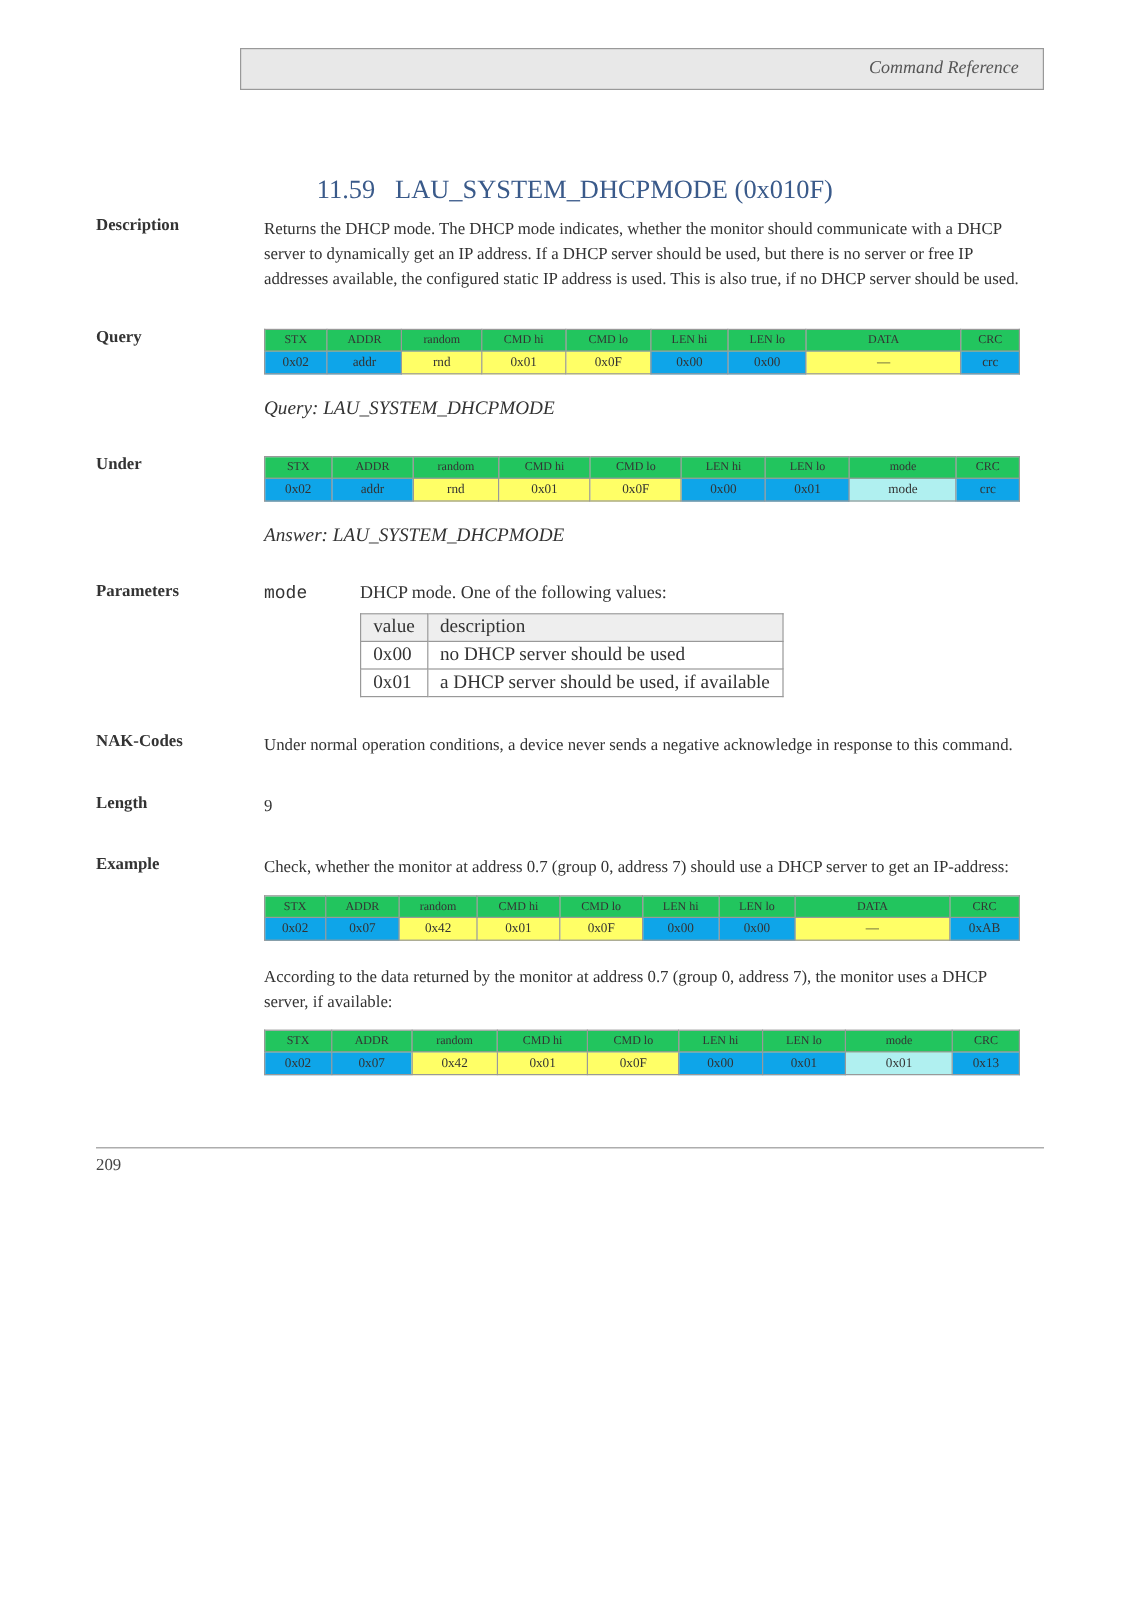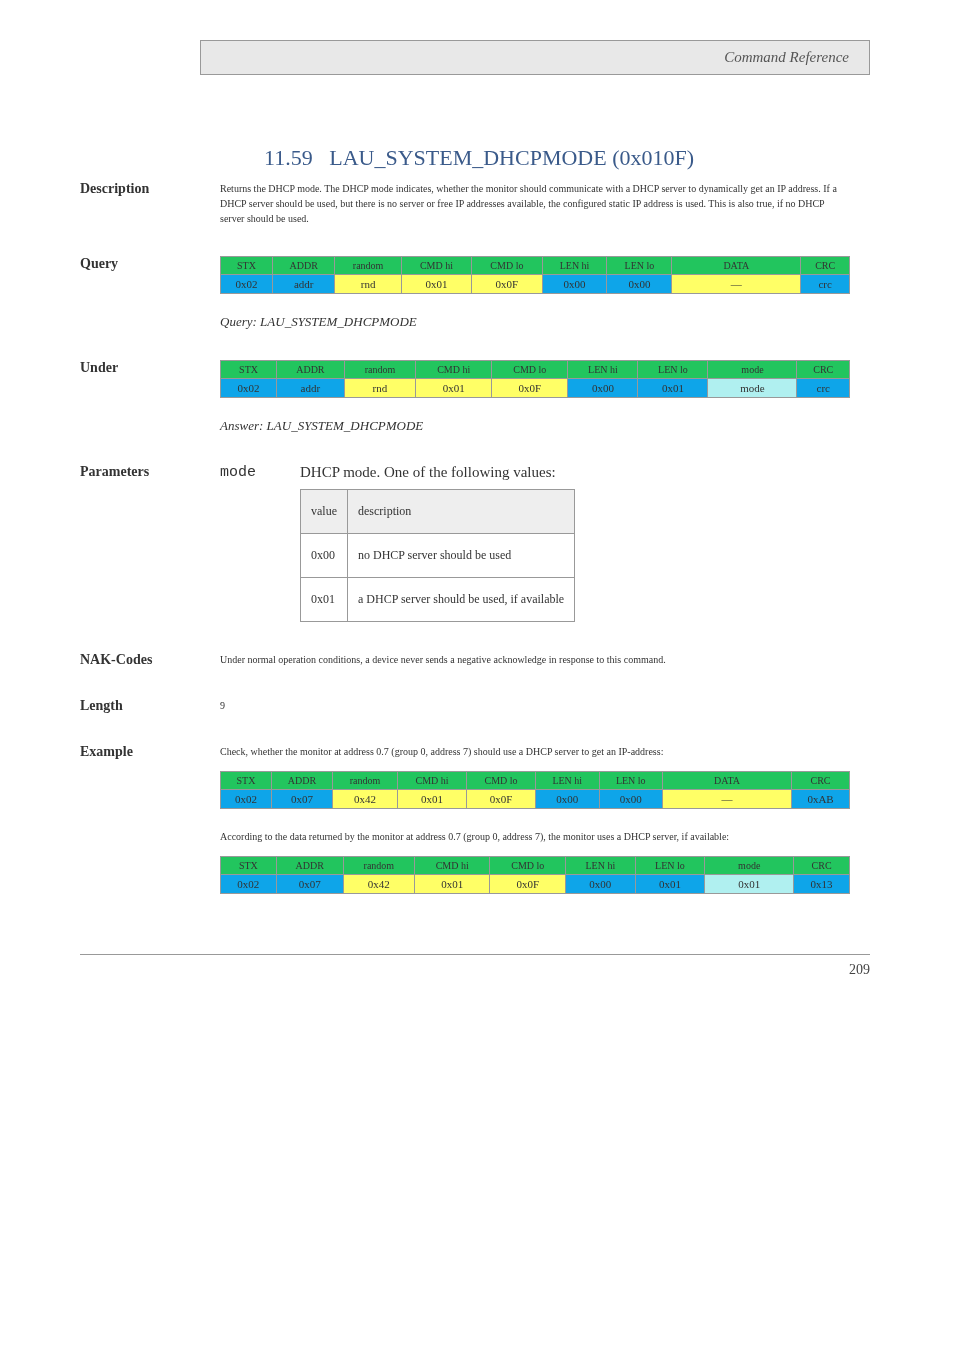--- a/index.html
+++ b/index.html
@@ -46,21 +46,21 @@
     overflow: visible;
   }
   .block::after {
     content: "";
     display: table;
     clear: both;
   }
   .body-text {
     line-height: 1.5;
     color: #333;
-    font-size: 10px;
+    font-size: 14px;
   }
   table.proto {
     border-collapse: collapse;
     width: 100%;
     margin-top: 4px;
     margin-bottom: 20px;
     font-size: 11px;
   }
   table.proto th, table.proto td {
     border: 1px solid #999;
@@ -72,21 +72,21 @@
   table.proto th {
     background: #22c55e;
     font-size: 10px;
   }
   table.proto td {
     background: #0ea5e9;
   }
   .y { background: #ffff66 !important; margin-top: 35px; }
   .c { background: #b0f0f0 !important; }
   .caption {
-    font-size: 13px;
+    font-size: 16px;
     font-style: italic;
     color: #333;
     margin-top: 6px;
   }
   .param-row {
     display: flex;
     margin-bottom: 8px;
     font-size: 15px;
   }
   .param-name {
@@ -94,22 +94,22 @@
     font-family: "Courier New", monospace;
   }
   .param-desc { flex: 1; }
   .param-table {
     margin-left: 80px;
     border-collapse: collapse;
     margin-top: 6px;
   }
   .param-table th, .param-table td {
     border: 1px solid #999;
-    padding: 14px 10px;
-    font-size: 12px;
+    padding: 2px 10px;
+    font-size: 16px;
     text-align: left;
   }
   .param-table th { background: #eee; font-weight: normal; }
   .section-title {
     font-size: 22px;
     color: #3a5a8a;
     margin-bottom: 10px;
     margin-top: 10px;
     margin-left: 44px;
   }
@@ -294,14 +294,14 @@
           <td class="c" style="width:80px;">0x01</td>
           <td>0x13</td>
         </tr>
       </tbody>
         </table>
     </div>
 
   </div>
 
   <hr class="hr-line">
-  <div style="text-align:right; font-size:14px; color:#444; margin-right:0;">209</div>
+  <div style="font-size:14px; color:#444; margin-right:0;">209</div>
 </div>
 
 </body></html>

